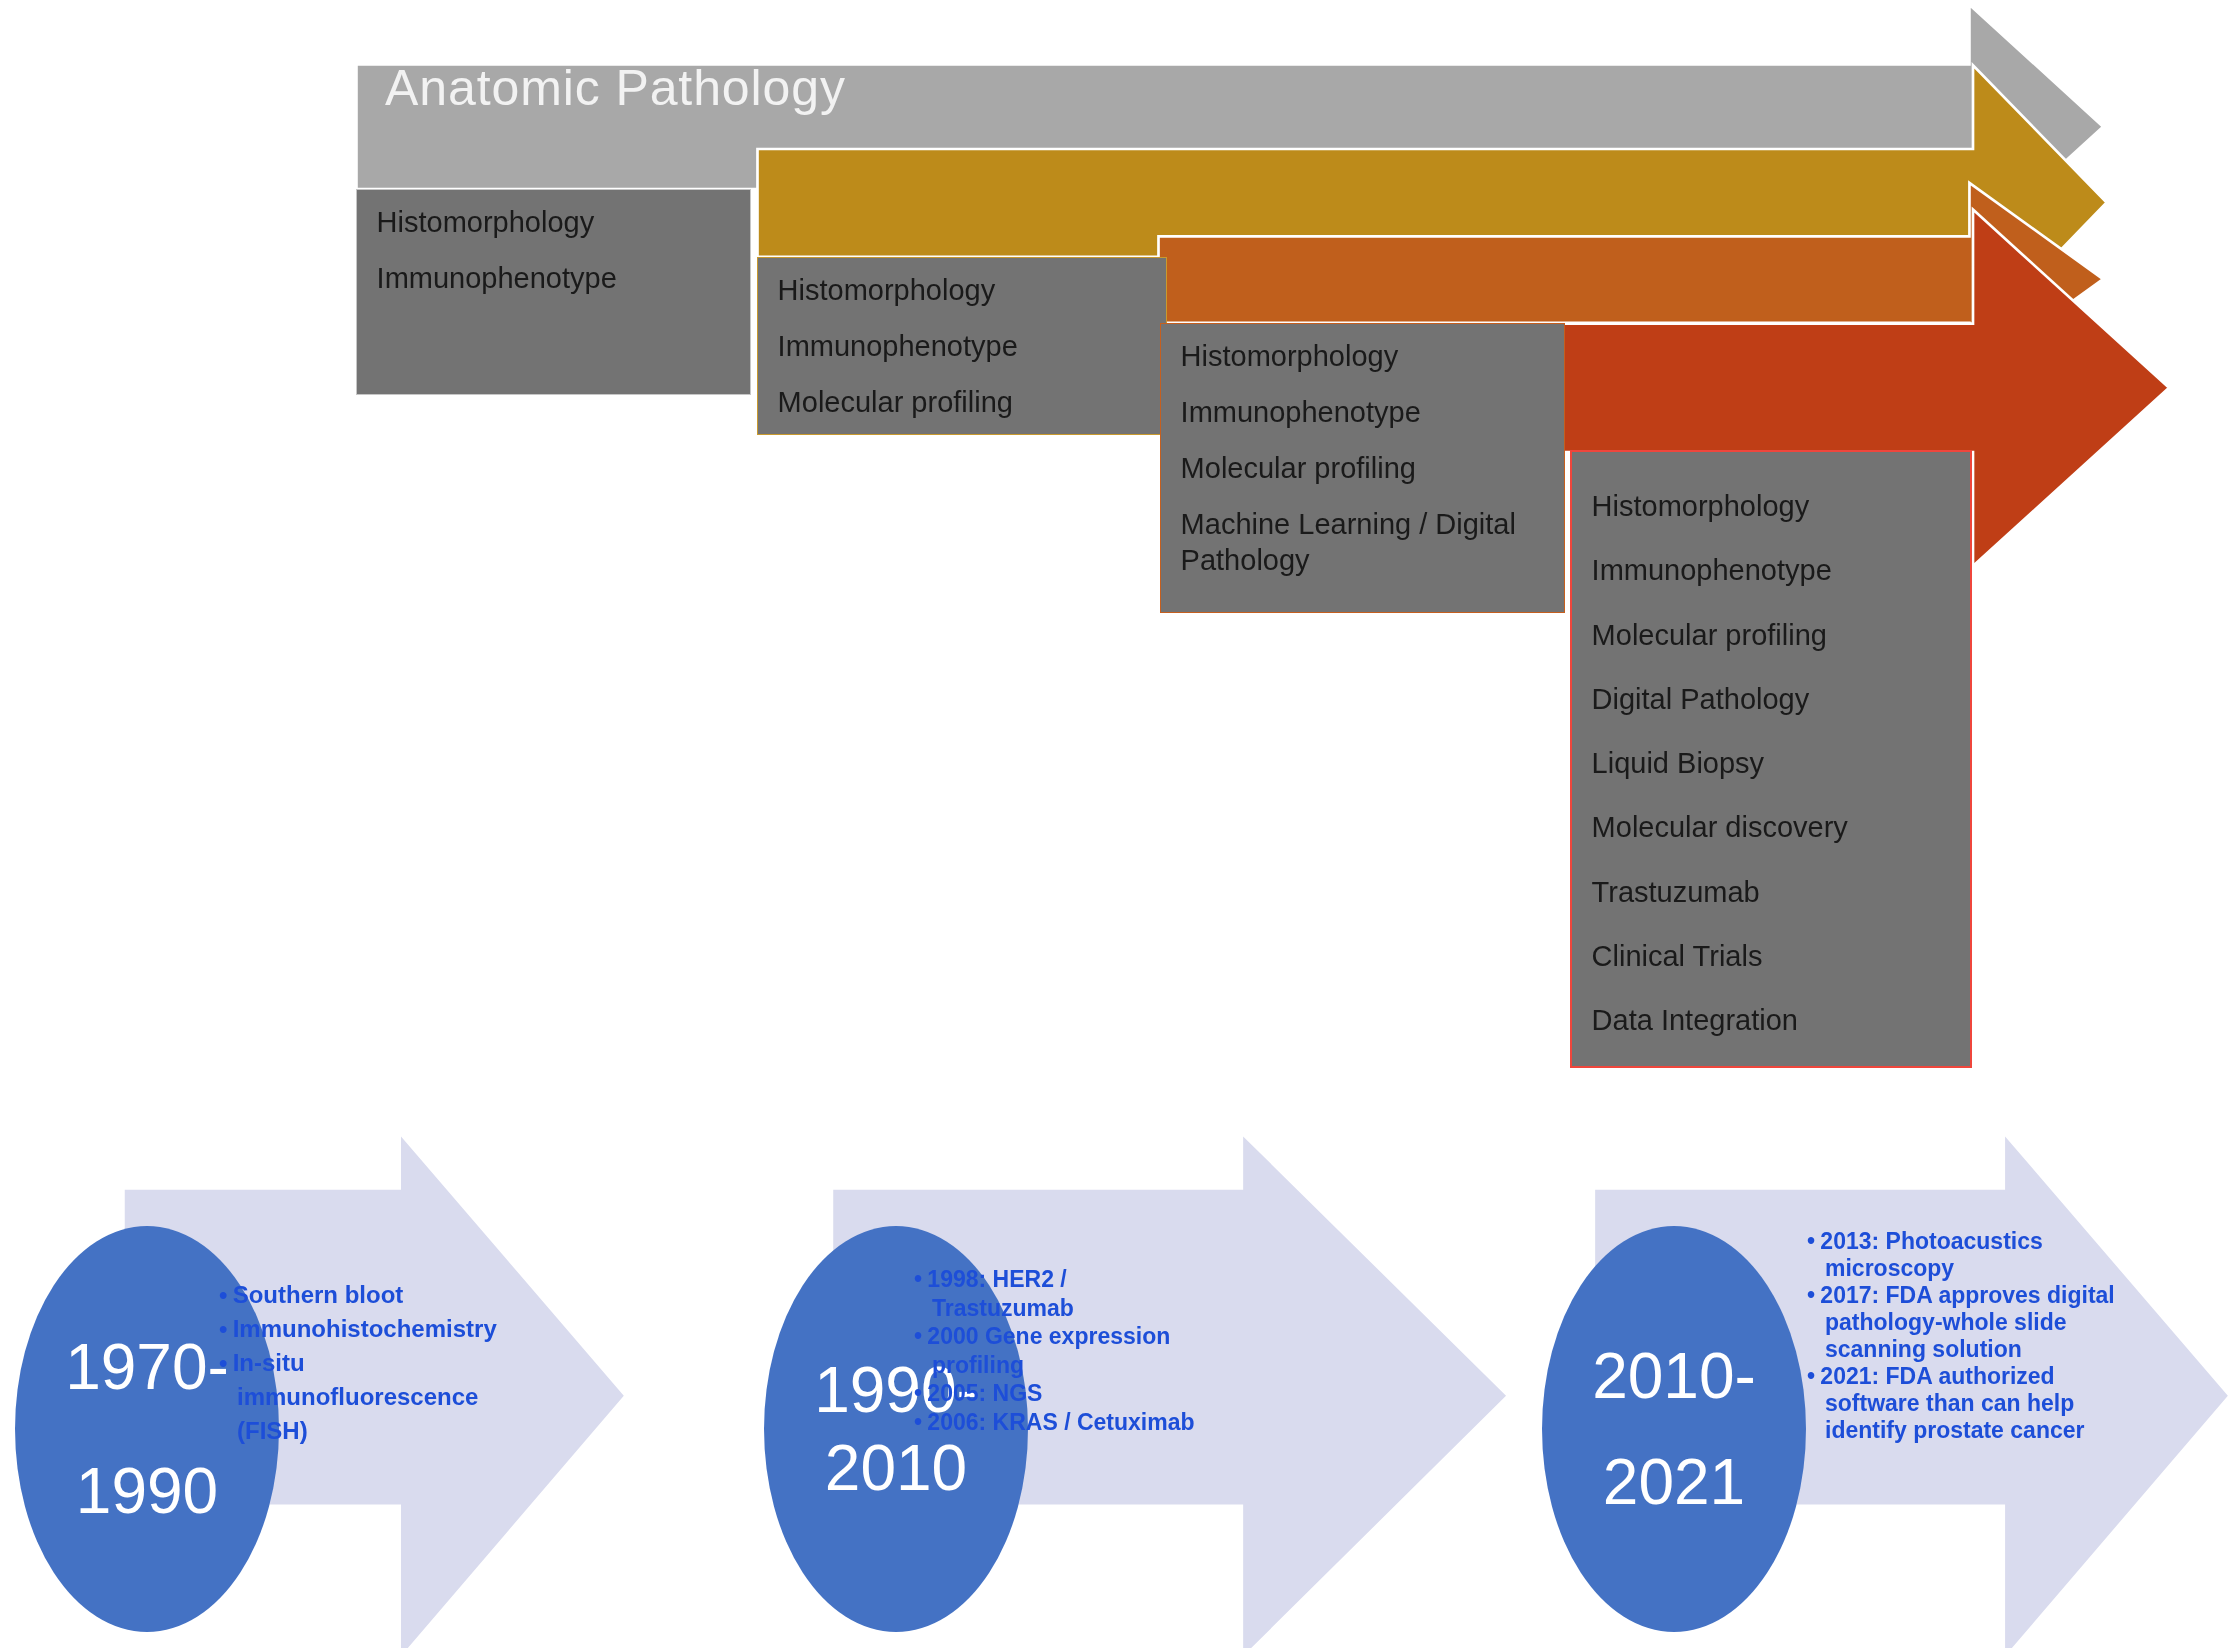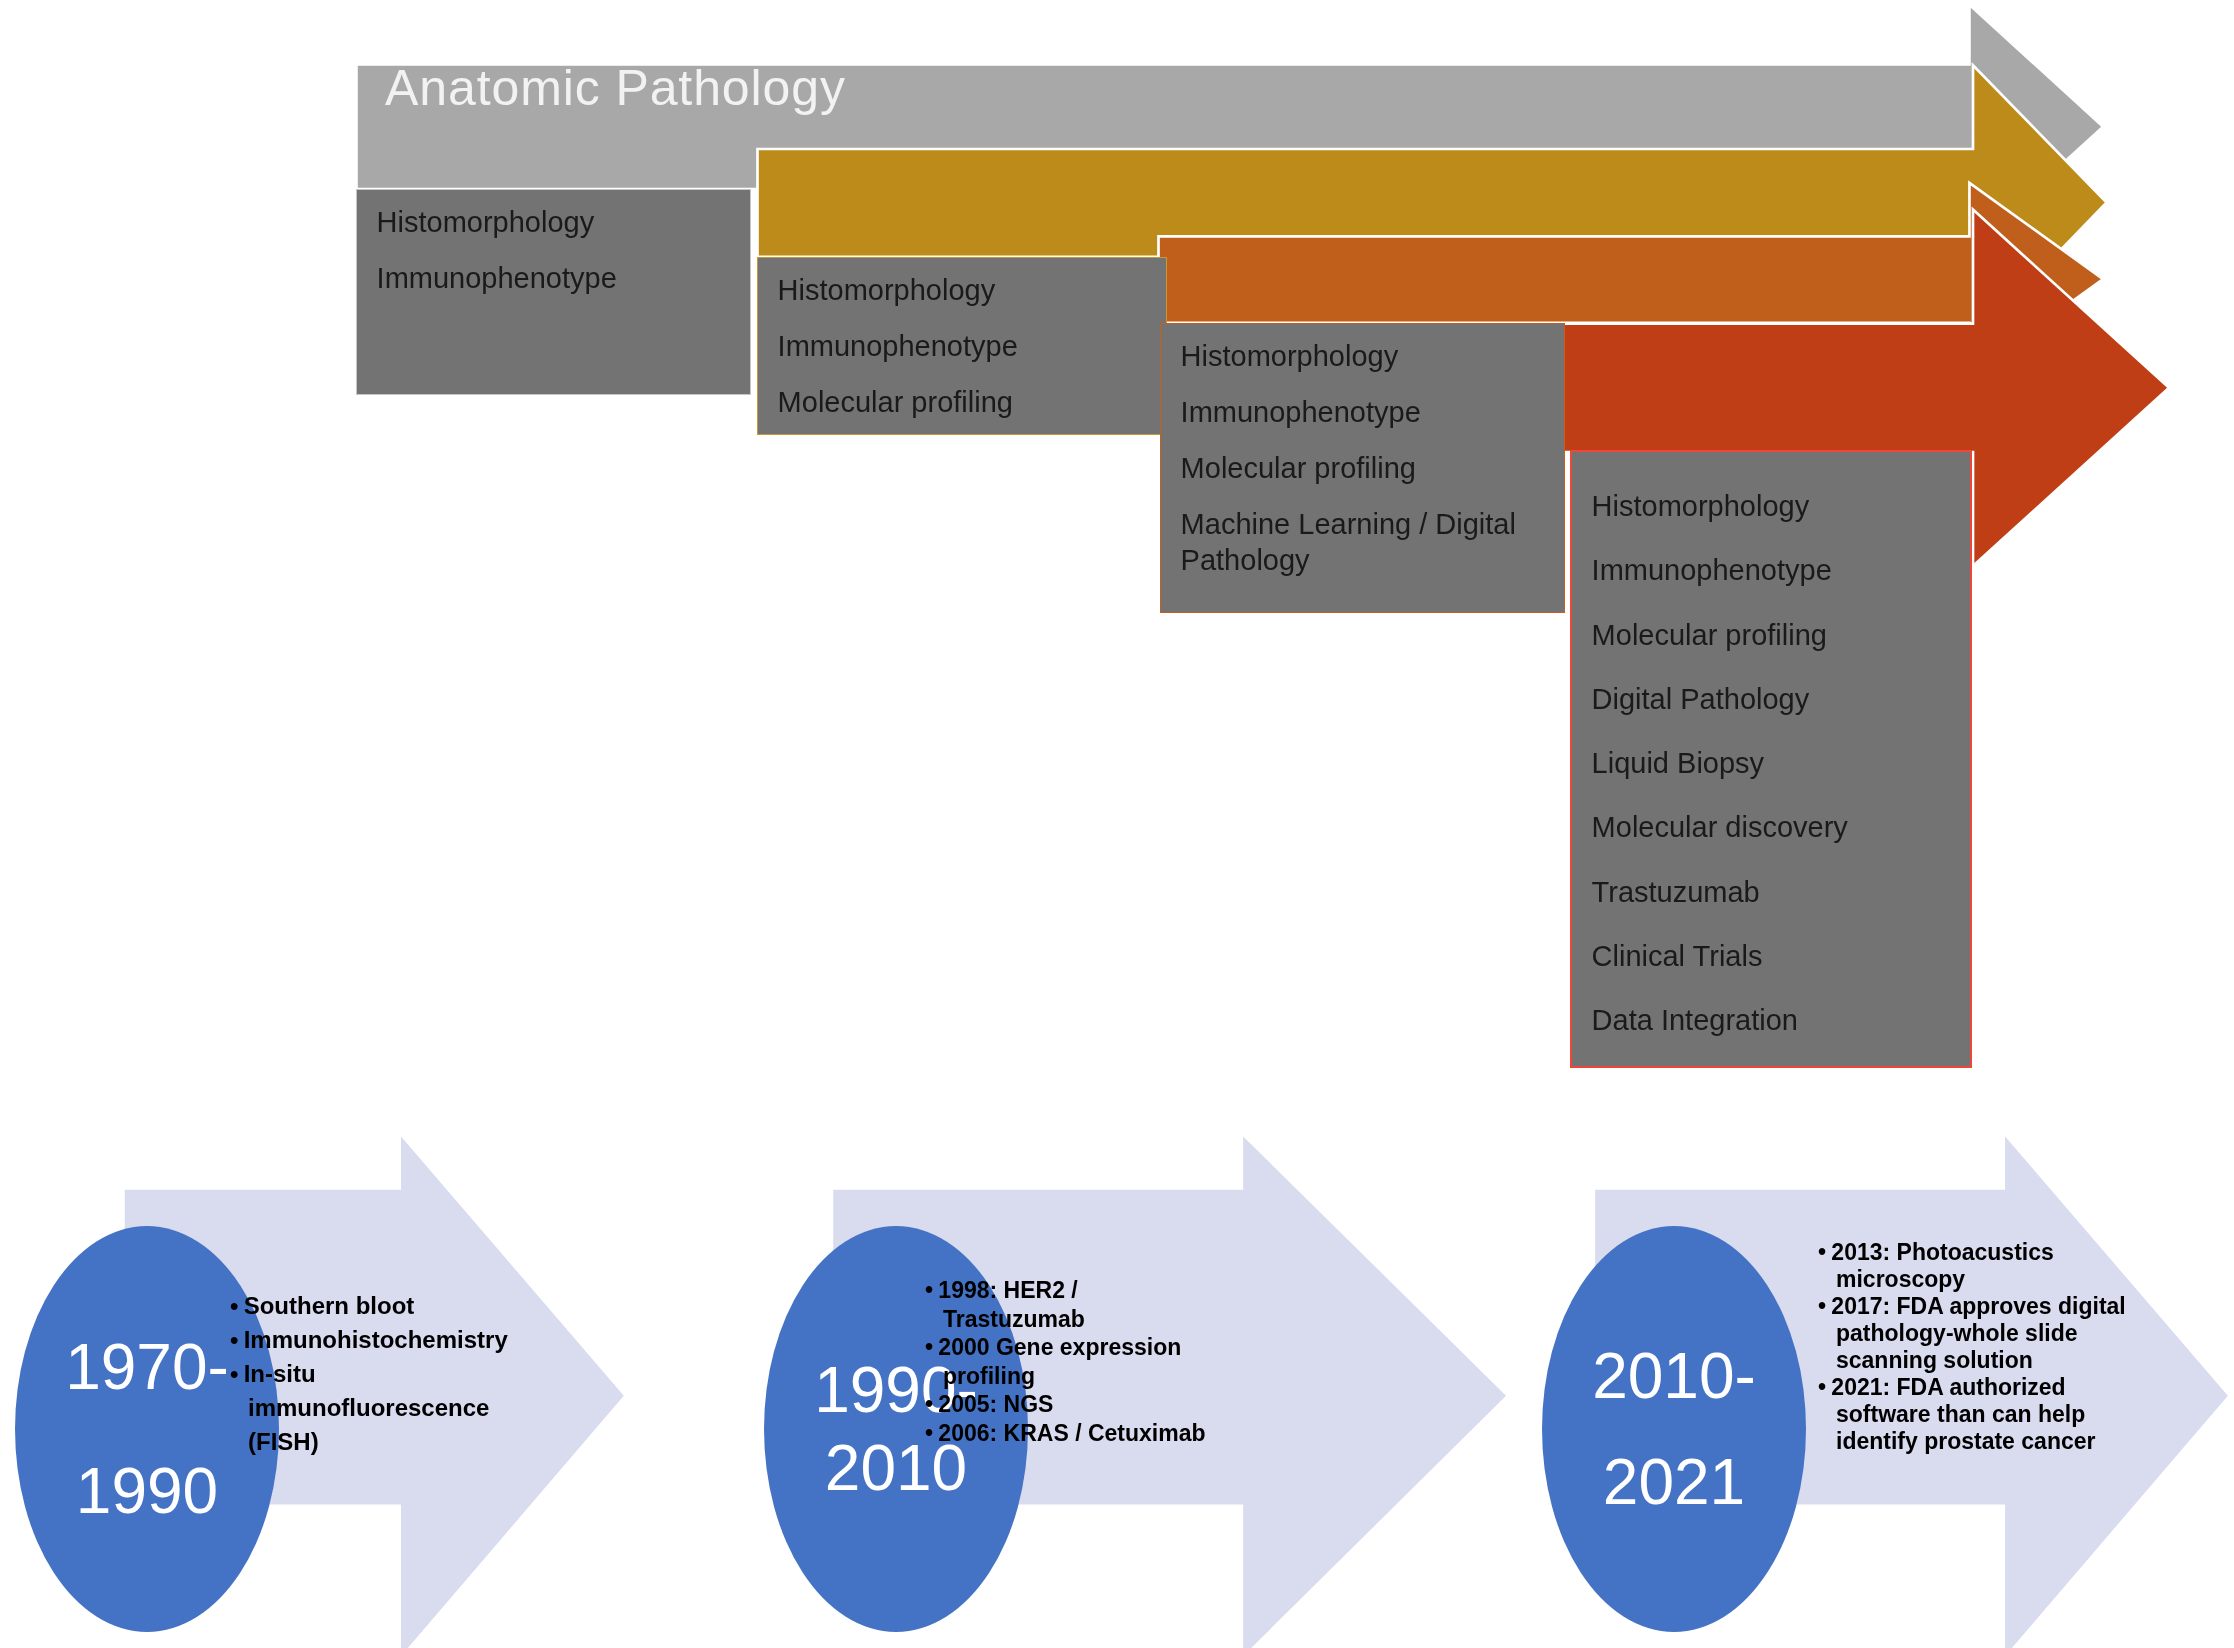--- a/index.html
+++ b/index.html
@@ -27,22 +27,22 @@
   .period-circle{
     position:absolute;z-index:3;border-radius:50%;
     width:264px;height:406px;top:1226px;
     display:flex;flex-direction:column;align-items:center;justify-content:center;
     color:#ffffff;font-size:64px;line-height:1.22;text-align:center;
   }
   #period-circle-1{left:15px;}
   #period-circle-2{left:764px;text-align:right;}
   #period-circle-3{left:1542px;gap:28px;}
   .events{
-    position:absolute;z-index:3;list-style:none;margin:11px;padding:0;
-    color:#000000;font-weight:bold;
+    position:absolute;z-index:3;list-style:none;margin:0;padding:0;
+    color:#1d4ed8;font-weight:bold;
   }
   .events li{padding-left:18px;text-indent:-18px;}
   .events li::before{content:"\2022";margin-right:5.3px;}
   #events-1{left:219px;top:1278px;width:278px;font-size:24px;line-height:34px;}
   #events-2{left:914px;top:1265px;width:299px;font-size:23px;line-height:28.5px;}
   #events-3{left:1807px;top:1228px;width:310px;font-size:23px;line-height:27px;}
 </style>
 </head>
 <body>
 

